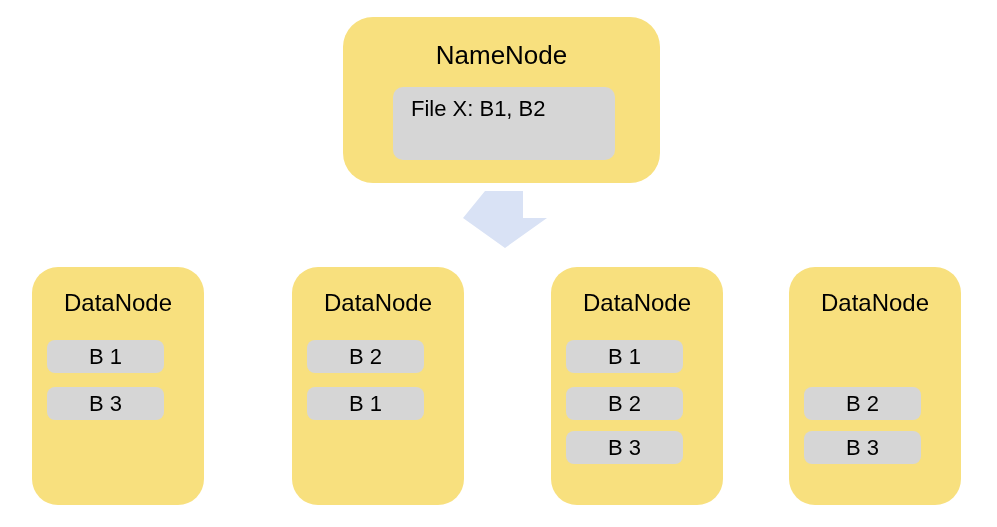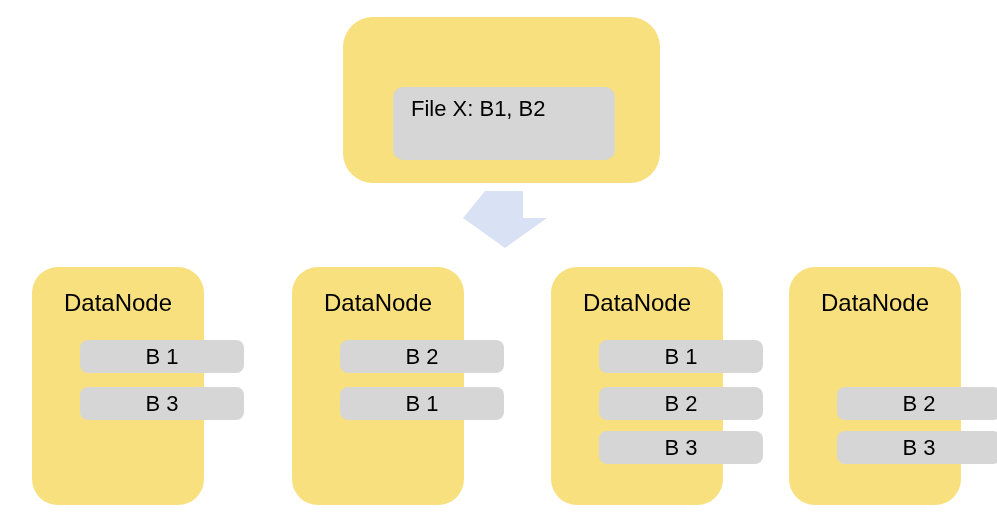--- a/index.html
+++ b/index.html
@@ -35,41 +35,41 @@
   .namenode .node-title{font-size:26px;line-height:30px;top:23px;}
   .map-box{
     position:absolute;left:50px;top:70px;width:222px;height:73px;
     background:var(--block-fill,#D6D6D6);
     border-radius:10px;
     box-sizing:border-box;
     padding:7px 0 12px 18px;
     font-size:22px;line-height:29px;
   }
   .block{
-    position:absolute;left:15px;width:164px;height:33px;
+    position:absolute;left:15px;width:117px;height:33px;
     background:var(--block-fill,#D6D6D6);
     border-radius:8px;
     display:flex;align-items:center;justify-content:center;
     font-size:22px;
-    margin-left:33px;
   }
   .row1{top:73px;}
   .row2{top:120px;}
   .row3{top:164px;}
   .arrow{
     position:absolute;left:463px;top:191px;width:84px;height:57px;
     display:block;
   }
 </style>
 </head>
 <body>
 
 <div class="canvas">
 
   <div class="node namenode">
+    <div class="node-title">NameNode</div>
     <div class="map-box">
       <div>File X: B1, B2</div>
     </div>
   </div>
 
   <svg class="arrow" viewBox="0 0 84 57" aria-hidden="true">
     <polygon points="22,0 60,0 60,27 84,27 42,57 0,27 22,0" fill="#D9E2F5"></polygon>
   </svg>
 
   <div class="node datanode dn0">

